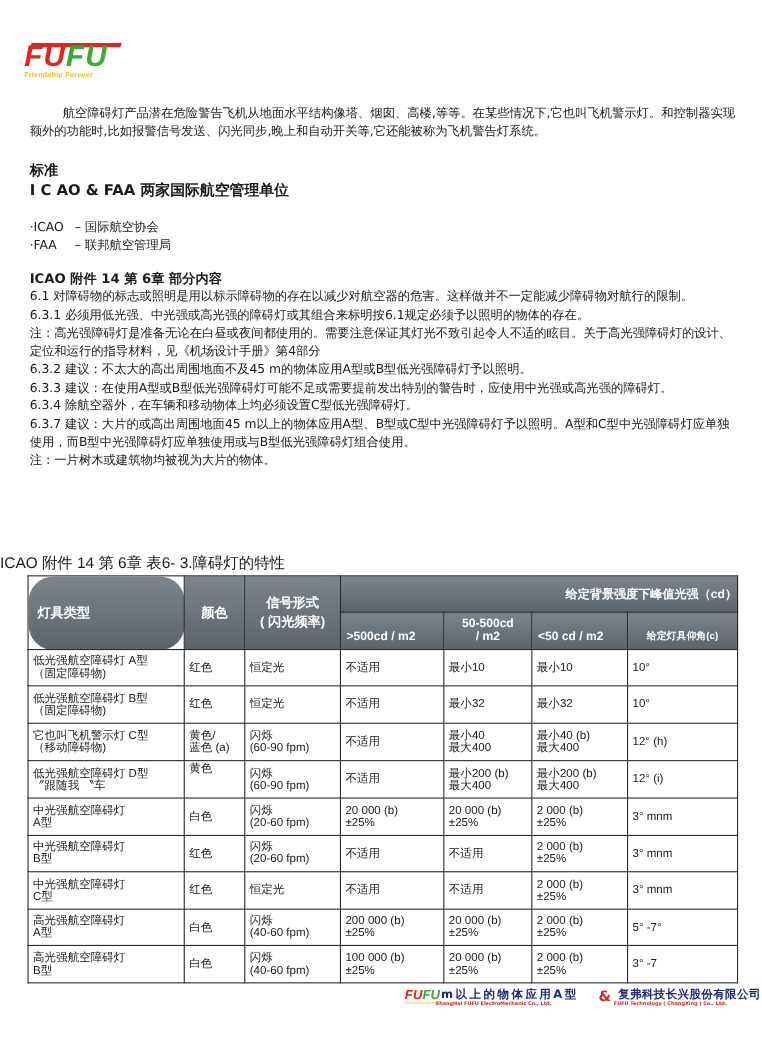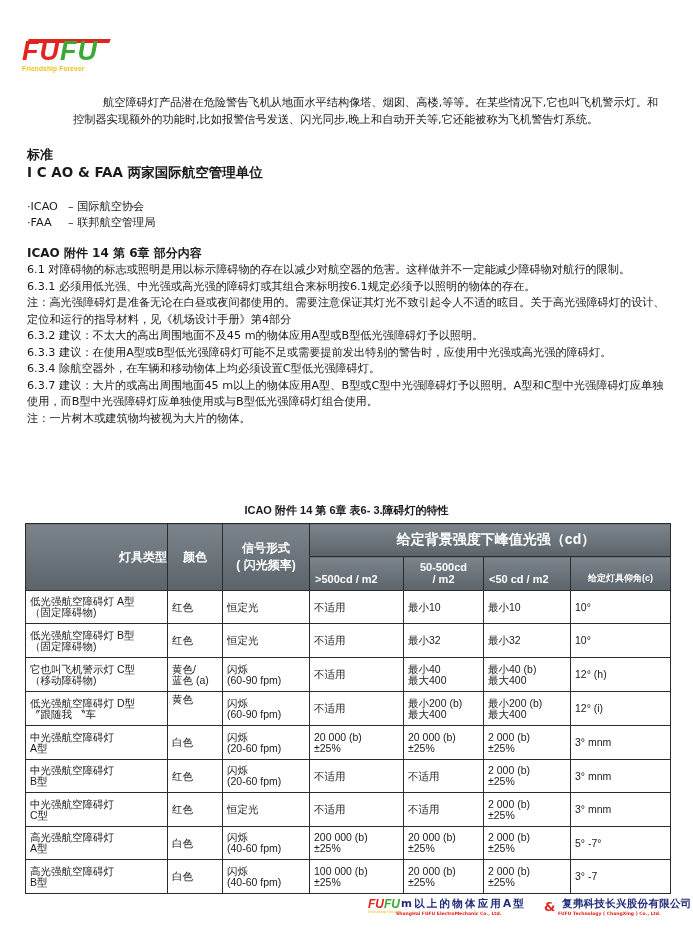--- a/index.html
+++ b/index.html
@@ -9,36 +9,36 @@
   }
   .logo { position: absolute; left: 22px; top: 36px; width: 90px; height: 42px; }
   .logo .mark { position: absolute; left: 0; top: 0; font-family: "Liberation Sans", sans-serif; font-weight: bold; font-style: italic; font-size: 27px; letter-spacing: 1px; line-height: 30px; }
   .logo .mark .f1 { color: #e3231d; }
   .logo .mark .u1 { color: #e3231d; }
   .logo .mark .f2 { color: #3aa935; }
   .logo .mark .u2 { color: #3aa935; }
   .logo .bar { position: absolute; left: 6px; top: 3px; width: 82px; height: 4px; background: #e3231d; transform: skewX(-20deg); }
   .logo .tag { position: absolute; left: 0; top: 29px; font-size: 6.5px; font-weight: bold; color: #e8c21c; letter-spacing: 0.2px; white-space: nowrap; font-family: "Liberation Sans", sans-serif; }
 
-  .p { position: absolute; left: 27px; right: 24px; font-size: 11.2px; line-height: 17px; margin-left: 46px; }
+  .p { position: absolute; left: 27px; right: 24px; font-size: 11.2px; line-height: 17px; }
   .intro { top: 94px; text-indent: 30px; }
   .h-std { position: absolute; left: 27px; top: 146px; font-size: 13px; font-weight: bold; }
   .h-icao { position: absolute; left: 27px; top: 164px; font-size: 13.5px; font-weight: bold; }
   .org { position: absolute; left: 27px; font-size: 11.2px; }
   .org .code { display: inline-block; width: 41px; }
   .h-annex { position: absolute; left: 27px; top: 245px; font-size: 12px; font-weight: bold; }
   .body-block { position: absolute; left: 27px; right: 22px; top: 262px; font-size: 11.2px; line-height: 16.5px; }
   .body-block div { margin: 0; }
 
-  .tbl-title { position: absolute; left: 0; right: 0; top: 503px; text-align: center; font-size: 11px; font-weight: bold; font-family: "Liberation Sans", sans-serif; }
+  .tbl-title { position: absolute; left: 0; right: 0; top: 503px; font-size: 14px; font-weight: normal; font-family: "Liberation Sans", sans-serif; }
   table.spec { position: absolute; left: 25px; top: 523px; width: 645px; border-collapse: collapse; table-layout: fixed; font-family: "Liberation Sans", sans-serif; }
   table.spec th { background: linear-gradient(#7c858b, #5a646a); color: #ffffff; font-weight: bold; border: 1.5px solid #2b2b2b; padding: 0; font-size: 12px; }
   table.spec th.sub { font-size: 11px; vertical-align: bottom; padding-bottom: 5px; }
   table.spec th.tiny { font-size: 9px; }
-  table.spec th.left { text-align: right; padding-left: 8px; }
+  table.spec th.left { text-align: left; padding-left: 8px; border-radius: 23px; }
   table.spec td { border: 1.5px solid #2b2b2b; font-size: 10.5px; line-height: 11px; padding: 2px 4px; vertical-align: middle; background: #fff; white-space: pre-line; }
   table.spec td.c { text-align: left; }
   td.type { padding-left: 6px; }
 
   .footer { position: absolute; left: 368px; top: 897px; width: 320px; height: 24px; }
   .footer .fmark { position: absolute; left: 0; top: 0; font-weight: bold; font-style: italic; font-size: 12px; font-family: "Liberation Sans", sans-serif; }
   .footer .fmark .r { color: #e3231d; } .footer .fmark .g { color: #3aa935; }
   .footer .ftag { position: absolute; left: 0; top: 13px; font-size: 3.5px; color: #e8c21c; }
   .footer .c1 { position: absolute; left: 33px; top: 0; font-size: 10.5px; font-weight: bold; letter-spacing: 2.2px; color: #1e2a78; white-space: nowrap; }
   .footer .c1en { position: absolute; left: 28px; top: 14px; font-size: 4.5px; color: #e3231d; white-space: nowrap; font-weight: bold; }
@@ -90,21 +90,21 @@
       <col style="width:80px">
       <col style="width:87px">
       <col style="width:100px">
   </colgroup>
   <thead>
     <tr style="height:33px">
       <th rowspan="2" class="left">灯具类型</th>
       <th rowspan="2">颜色</th>
       <th rowspan="2" style="white-space:pre-line;line-height:17px">信号形式
 ( 闪光频率)</th>
-      <th colspan="4" style="font-size:14px;text-align:center;padding-left:12px">给定背景强度下峰值光强（cd）</th>
+      <th colspan="4" style="font-size:11px;text-align:right;padding-left:12px">给定背景强度下峰值光强（cd）</th>
     </tr>
     <tr style="height:34px">
       <th class="sub" style="text-align:left;padding-left:5px">&gt;500cd / m2</th>
       <th class="sub" style="white-space:pre-line;line-height:12px">50-500cd
 / m2</th>
       <th class="sub" style="text-align:left;padding-left:5px">&lt;50 cd / m2</th>
       <th class="sub tiny">给定灯具仰角(c)</th>
     </tr>
   </thead>
   <tbody>

